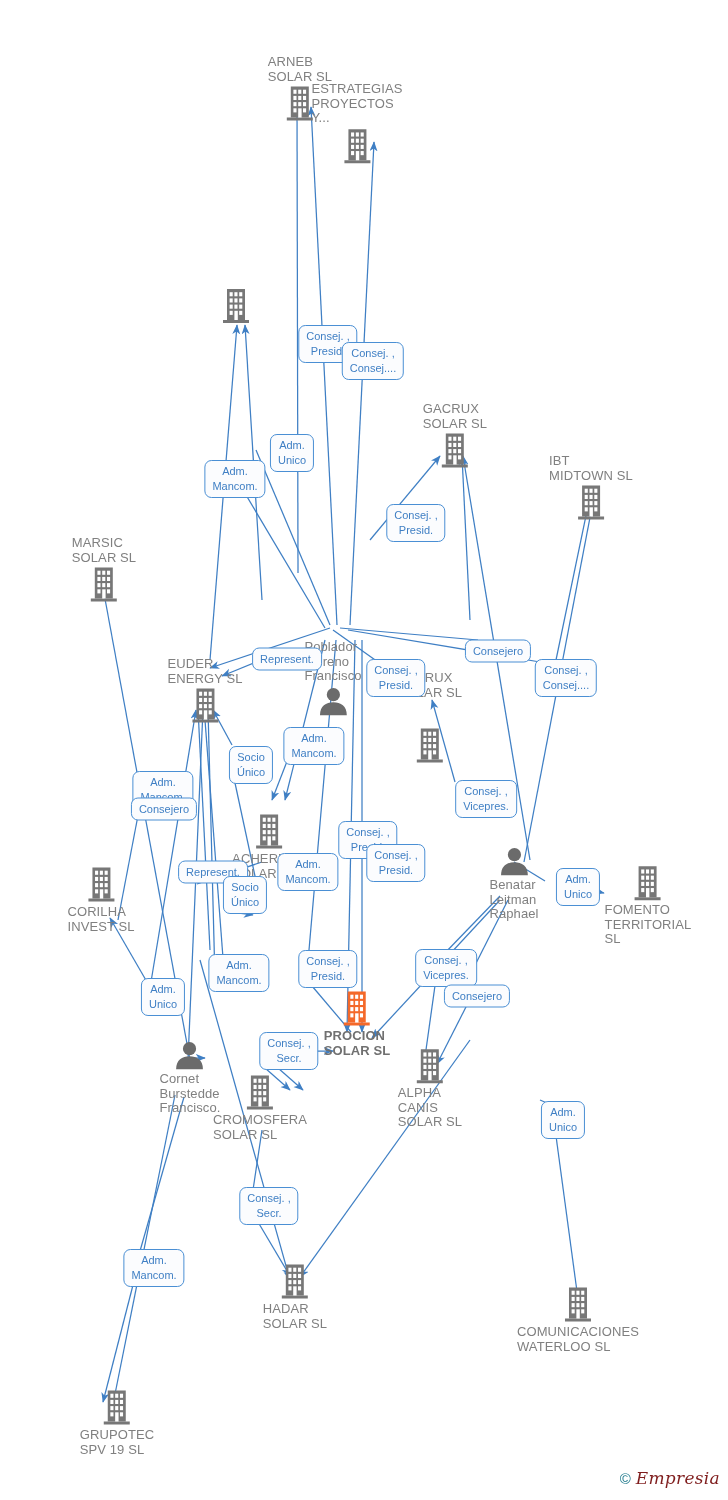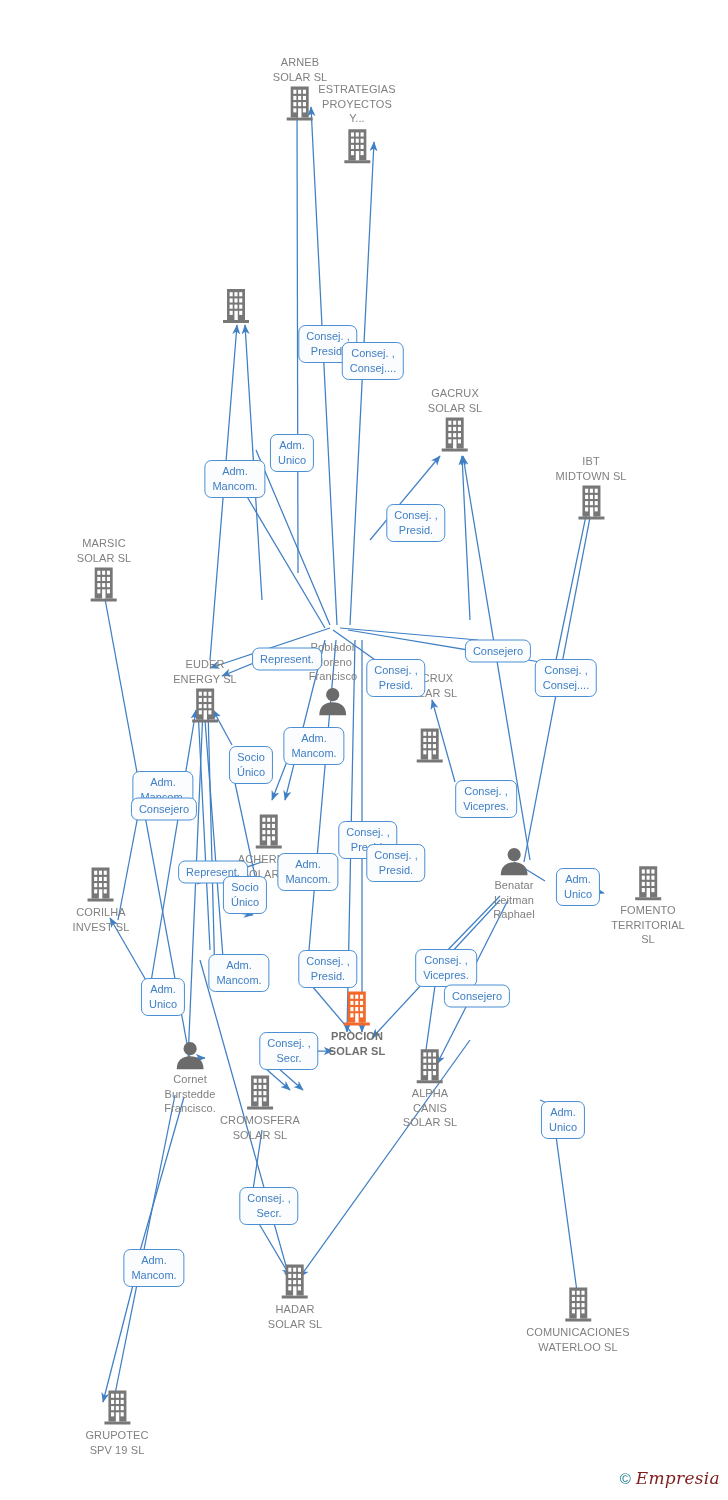--- a/index.html
+++ b/index.html
@@ -27,24 +27,24 @@
     flex-direction:column;
     align-items:center;
     justify-content:center;
     white-space:nowrap;
   }
   .node .ico{
     display:block;
     line-height:0;
   }
   .node .cap{
-    font-size:11px;
+    font-size:13px;
     line-height:14.5px;
     color:#808080;
-    text-align:center;
+    text-align:left;
     letter-spacing:.1px;
   }
   .node.lbl-below .cap{margin-top:2px;}
   .node.lbl-above .cap{margin-bottom:2px;}
   .elabel{
     position:absolute;
     transform:translate(-50%,-50%);
     background:#fbfcfe;
     border:1.4px solid #4a8fd4;
     border-radius:7px;
@@ -211,21 +211,21 @@
               <rect x="18.2" y="10.4" width="3.1" height="4.1" fill="#ffffff"></rect>
               <rect x="8.6" y="16.6" width="3.1" height="4.1" fill="#ffffff"></rect>
               <rect x="13.399999999999999" y="16.6" width="3.1" height="4.1" fill="#ffffff"></rect>
               <rect x="18.2" y="16.6" width="3.1" height="4.1" fill="#ffffff"></rect>
               <rect x="8.6" y="22.8" width="3.1" height="4.1" fill="#ffffff"></rect>
               <rect x="18.2" y="22.8" width="3.1" height="4.1" fill="#ffffff"></rect>
               <rect x="13.4" y="22.8" width="3.4" height="9.2" fill="#ffffff"></rect>
             </g>
           </svg></span>
       </div>
-      <div class="node lbl-above" style="left: 455px; top: 419px;">
+      <div class="node lbl-above" style="left: 455px; top: 435px;">
         <span class="cap">
           <div>GACRUX</div>
           <div>SOLAR  SL</div>
         </span>
         <span class="ico"><svg width="30" height="36" viewBox="0 0 30 36">
             <rect x="6" y="1" width="18" height="31" fill="#777777"></rect>
             <rect x="2" y="32" width="26" height="3" fill="#777777"></rect>
             <g>
               <rect x="8.6" y="4.2" width="3.1" height="4.1" fill="#ffffff"></rect>
               <rect x="13.399999999999999" y="4.2" width="3.1" height="4.1" fill="#ffffff"></rect>

